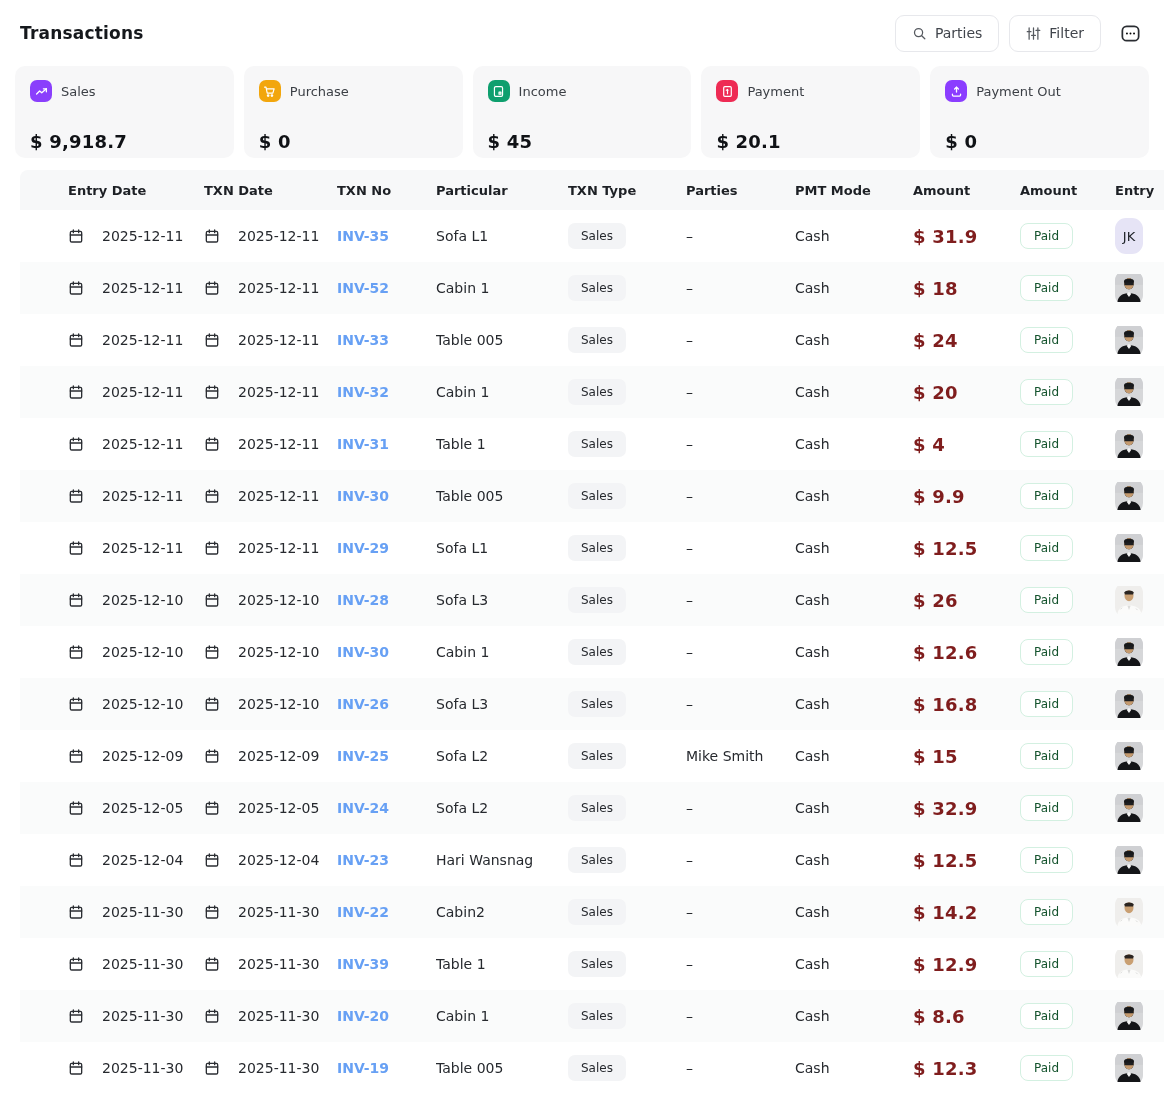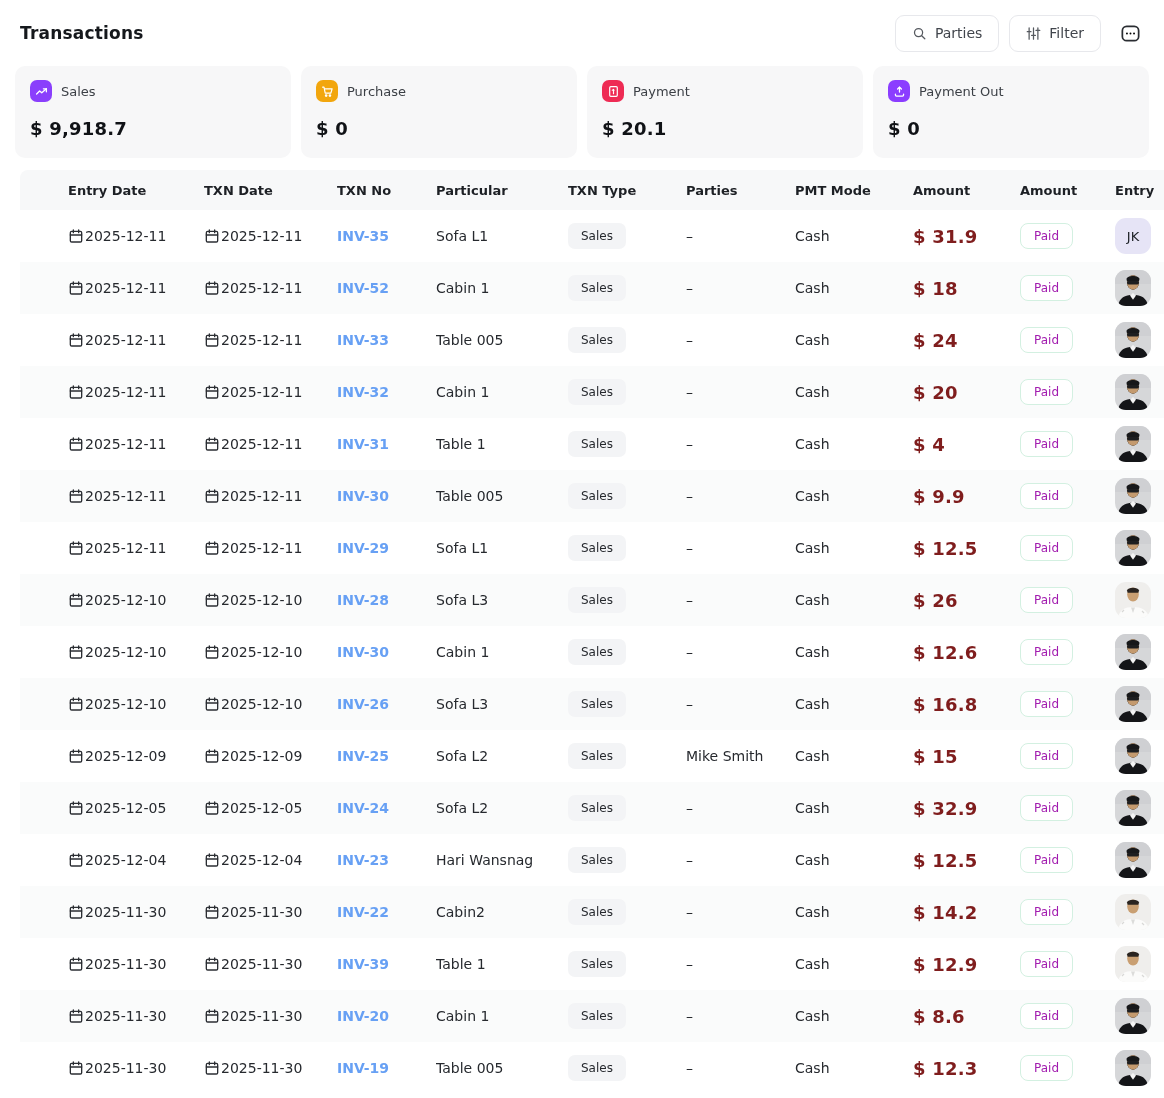--- a/index.html
+++ b/index.html
@@ -28,49 +28,49 @@
   .card {
     flex:1; height:92px; background:#f7f7f8; border-radius:10px; padding:14px 15px;
   }
   .card-top { display:flex; align-items:center; gap:9px; }
   .card-icon {
     width:22px; height:22px; border-radius:7px; display:flex; align-items:center; justify-content:center;
     flex:0 0 22px;
   }
   .card-icon svg { width:13px; height:13px; stroke:#fff; }
   .card-label { font-size:13px; color:#3b3f45; }
-  .card-value { margin-top:16px; font-size:18px; font-weight:700; color:#101216; letter-spacing:.2px; }
+  .card-value { margin-top:29px; font-size:18px; font-weight:700; color:#101216; letter-spacing:.2px; }
 
   
   .table-wrap { margin:12px 18px 0 20px; width:1144px; overflow:hidden; }
   .table-inner { width:1166px; }
   .trow {
     display:grid;
     grid-template-columns:48px 136px 133px 99px 132px 118px 109px 118px 107px 95px 71px;
     align-items:center;
   }
   .thead { height:40px; background:#f7f8f9; border-radius:8px 0 0 0; }
   .thead .th { font-size:13px; font-weight:700; color:#1d2025; }
   .tbody-row { height:52px; background:#fff; cursor:pointer; }
   .tbody-row.stripe { background:#fafbfb; }
   .cell { font-size:14px; color:#26292e; overflow:hidden; white-space:nowrap; }
-  .date-cell { display:flex; align-items:center; gap:1px; }
+  .date-cell { display:flex; align-items:center; gap:18px; }
   .date-cell svg { width:16px; height:16px; stroke:#2b2e33; flex:0 0 16px; }
   .txn-link { color:#67a0f4; font-weight:700; font-size:14px; text-decoration:none; }
   .badge-type {
     display:inline-block; background:#f3f4f6; color:#26292e; font-size:12px;
     padding:6px 13px; border-radius:7px;
   }
   .amount-cell { color:#7f1d1d; font-weight:700; font-size:18px; letter-spacing:.2px; }
   .badge-paid {
-    display:inline-block; background:#fff; color:#a21caf; border:1px solid #d3f0e1;
+    display:inline-block; background:#fff; color:#14532d; border:1px solid #d3f0e1;
     font-size:12px; font-weight:500; padding:5px 13px; border-radius:8px;
   }
   .avatar {
-    width:36px; height:36px; border-radius:11px; overflow:hidden;
+    width:28px; height:36px; border-radius:11px; overflow:hidden;
     display:flex; align-items:center; justify-content:center;
   }
   .avatar.initials { background:#e6e4f6; color:#20242a; font-size:13px; font-weight:500; }
   .avatar svg { width:36px; height:36px; display:block; }
 </style>
 </head>
 <body>
 
 <div class="topbar">
   <div class="page-title">Transactions</div>
@@ -126,20 +126,32 @@
             <path d="M3 4h2.5l2.3 11h10.4l2.3-8H7"></path>
             <circle cx="9.5" cy="19.5" r="1.4"></circle>
             <circle cx="16.5" cy="19.5" r="1.4"></circle>
           </svg>
         </span>
       <span class="card-label">Purchase</span>
     </div>
     <div class="card-value">$ 0</div>
   </div>
 
+  <div class="card">
+    <div class="card-top">
+      <span class="card-icon" style="background: rgb(14, 159, 110);">
+          <svg viewBox="0 0 24 24" fill="none" stroke-width="2.2" stroke-linecap="round" stroke-linejoin="round">
+            <rect x="4.5" y="3" width="15" height="18" rx="2.5"></rect>
+            <path d="M13 13h3.5v4H13z"></path>
+          </svg>
+        </span>
+      <span class="card-label">Income</span>
+    </div>
+    <div class="card-value">$ 45</div>
+  </div>
 
   <div class="card">
     <div class="card-top">
       <span class="card-icon" style="background: rgb(238, 43, 84);">
           <svg viewBox="0 0 24 24" fill="none" stroke-width="2.2" stroke-linecap="round" stroke-linejoin="round">
             <rect x="5" y="3" width="14" height="18" rx="2"></rect>
             <path d="M12 8v8M9.8 9.5h3.2"></path>
           </svg>
         </span>
       <span class="card-label">Payment</span>

